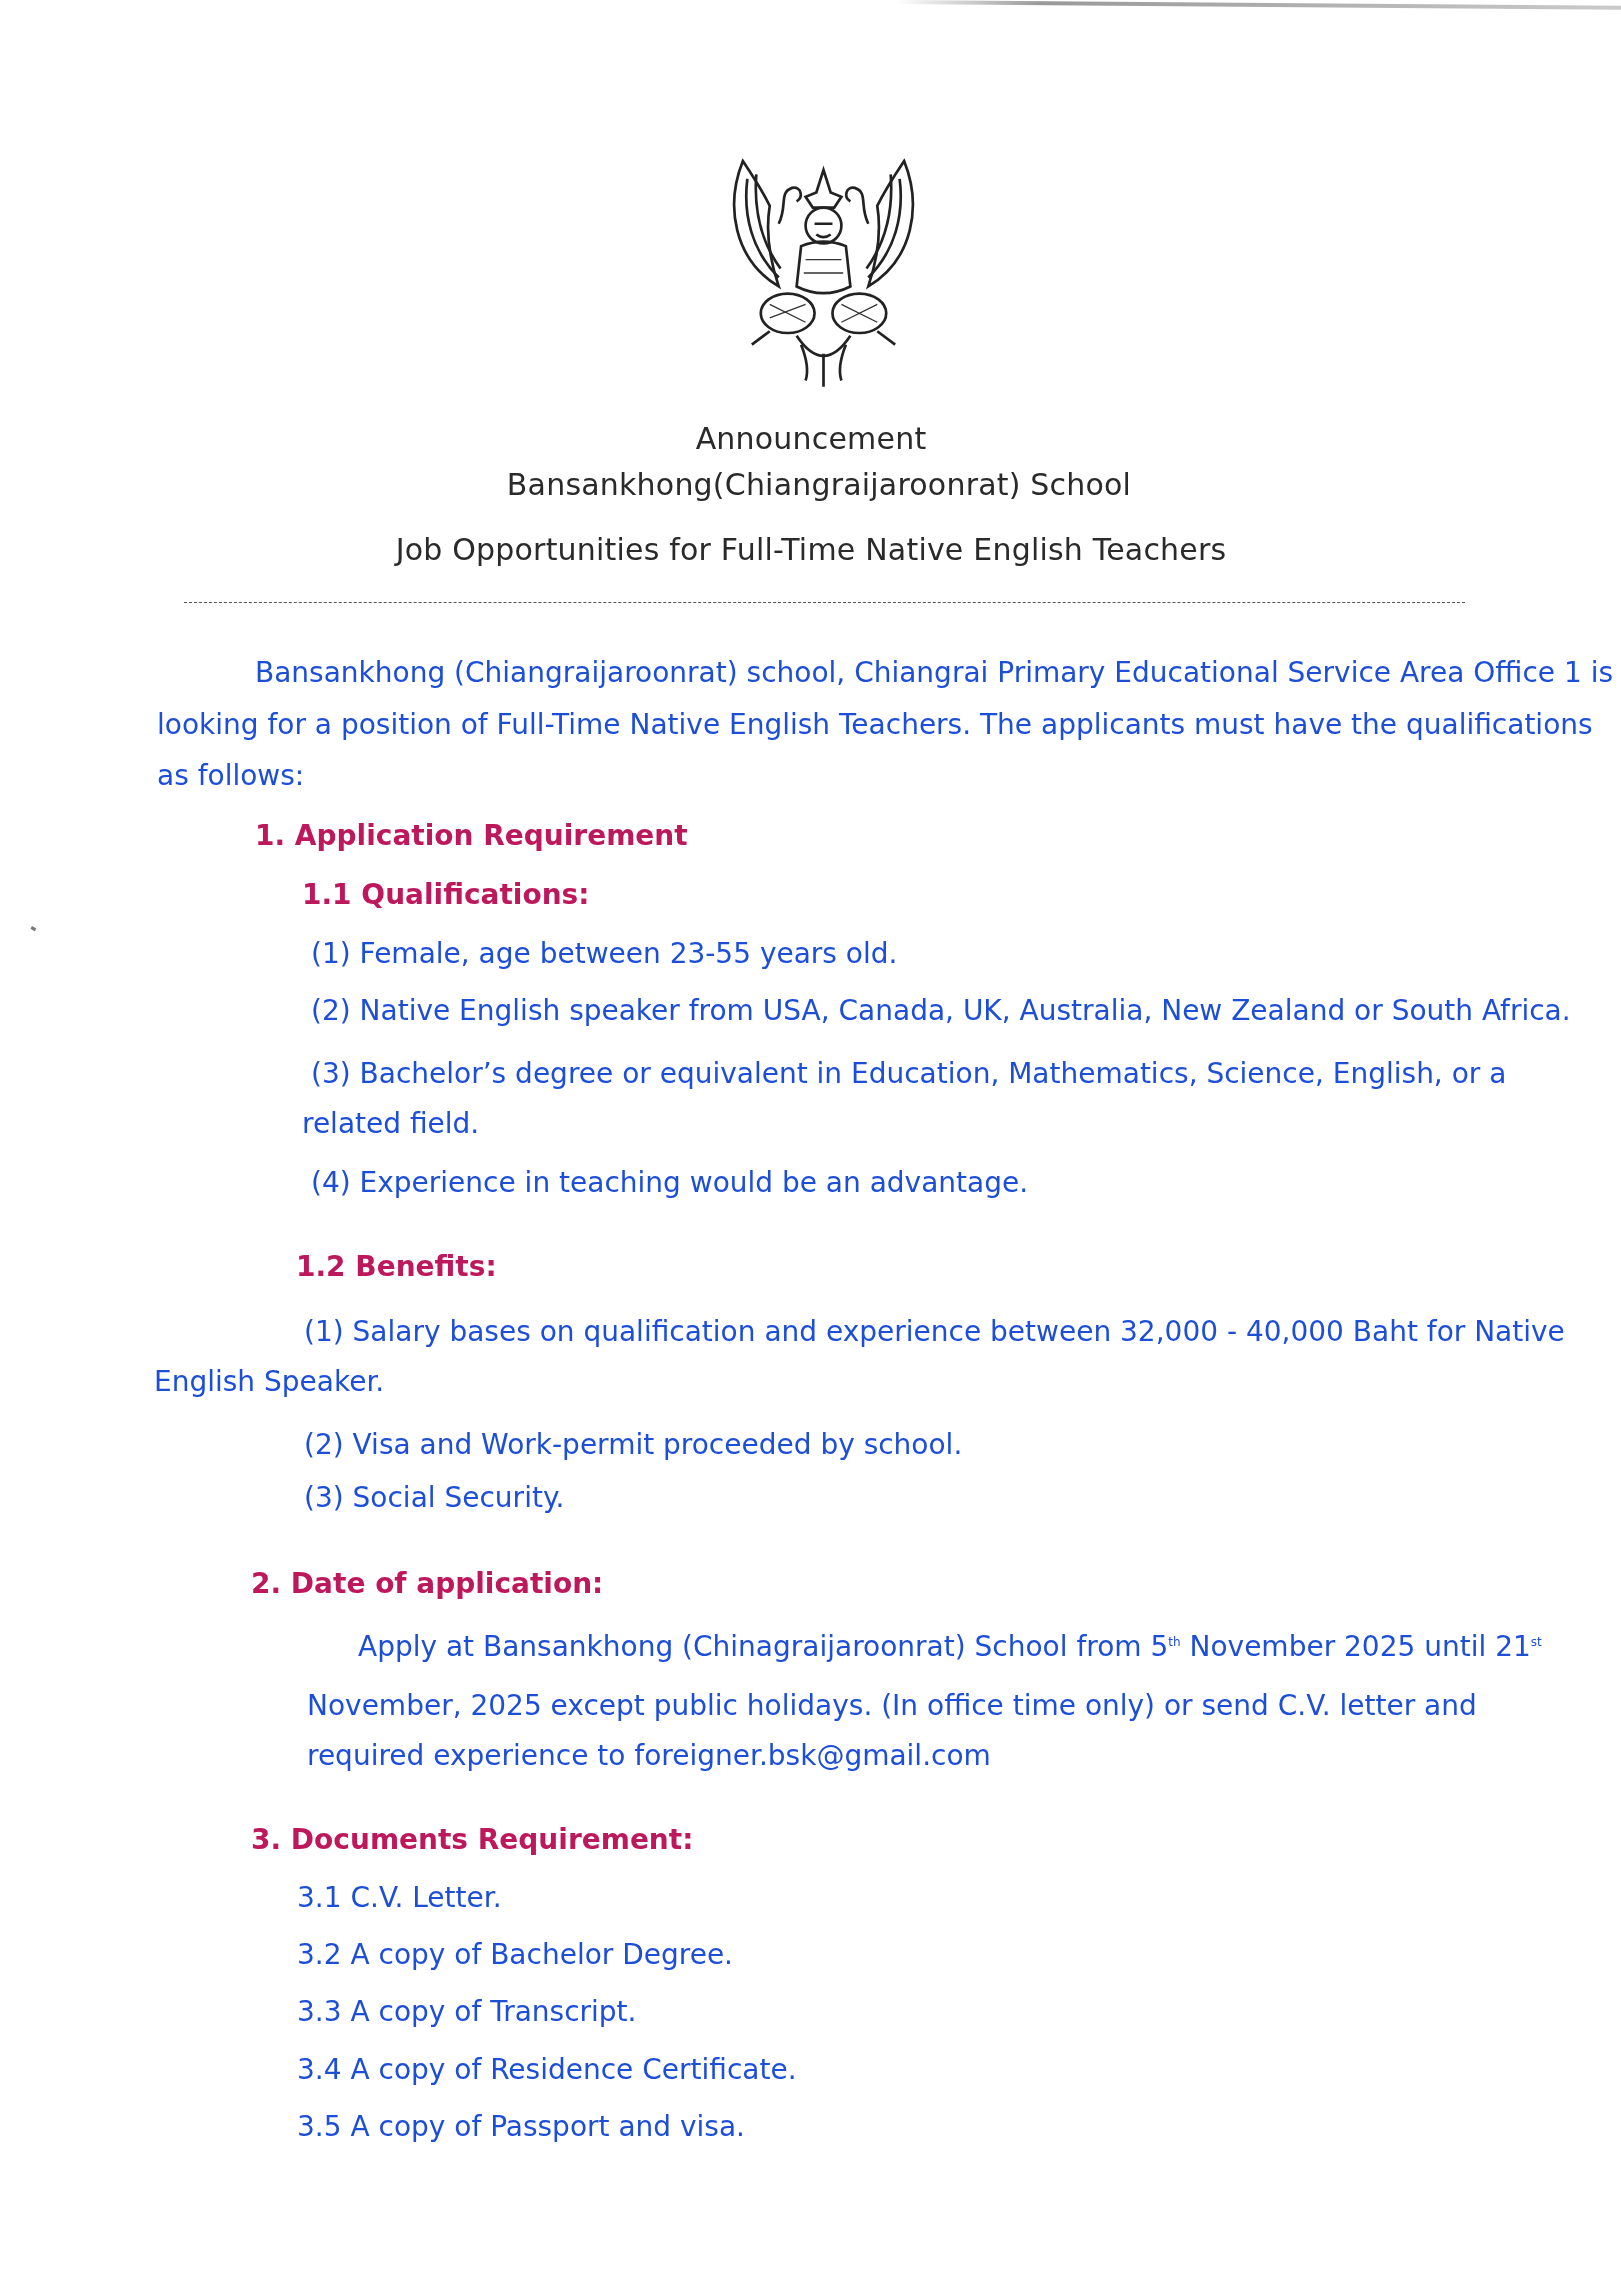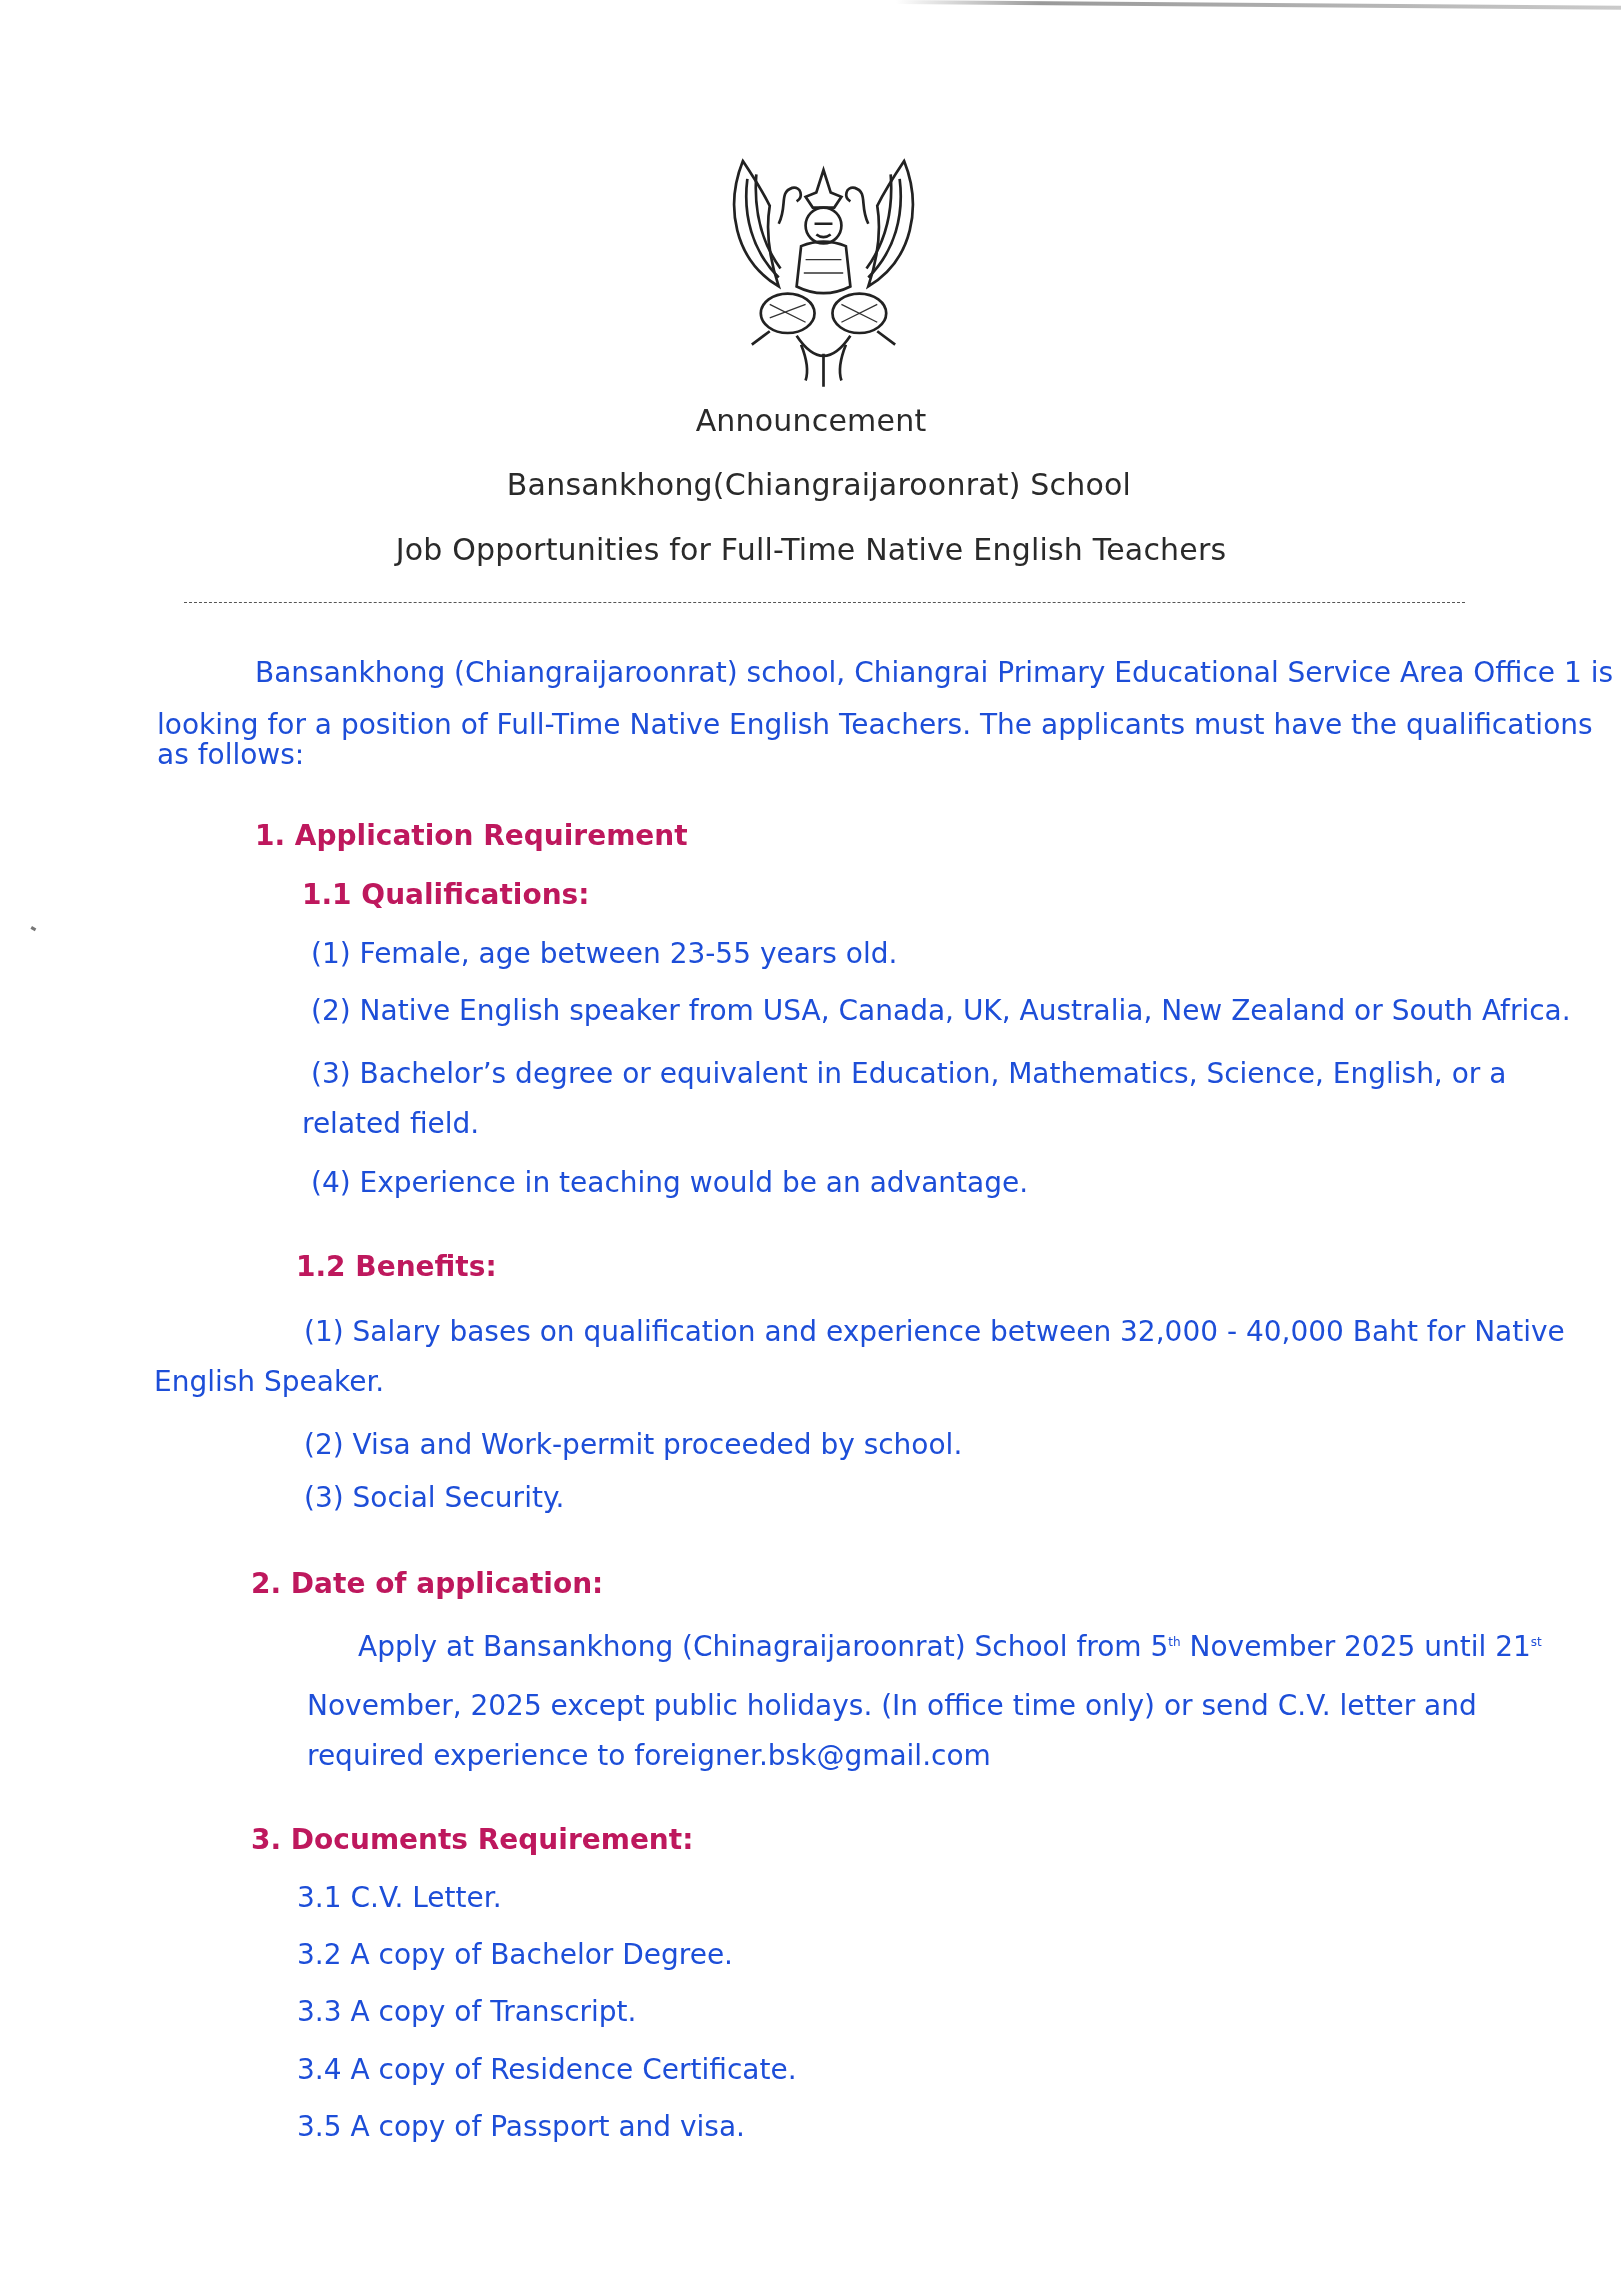--- a/index.html
+++ b/index.html
@@ -33,21 +33,21 @@
     height: 242px;
   }
   .center {
     position: absolute;
     left: 0;
     width: 1622px;
     text-align: center;
     font-size: 30px;
     letter-spacing: 0.2px;
   }
-  .t1 { top: 403px; }
+  .t1 { top: 421px; }
   .t2 { top: 467px; padding-left: 8px; }
   .t3 { top: 532px; }
   .dashes {
     position: absolute;
     top: 602px;
     left: 184px;
     width: 1281px;
     height: 0;
     border-top: 1.8px dashed #555;
   }
@@ -106,21 +106,21 @@
   </g>
 </svg>
 
 <div class="center t1">Announcement</div>
 <div class="center t2">Bansankhong(Chiangraijaroonrat) School</div>
 <div class="center t3">Job Opportunities for Full-Time Native English Teachers</div>
 <div class="dashes"></div>
 
 <div class="line" style="left:255px;top:656px;">Bansankhong (Chiangraijaroonrat) school, Chiangrai Primary Educational Service Area Office 1 is</div>
 <div class="line" style="left:157px;top:708px;">looking for a position of Full-Time Native English Teachers.  The applicants must have the qualifications</div>
-<div class="line" style="left:157px;top:738px;text-align:center;">as follows:</div>
+<div class="line" style="left:157px;top:759px;text-align:center;">as follows:</div>
 
 <div class="line bold" style="left:255px;top:819px;">1. Application Requirement</div>
 <div class="line bold" style="left:302px;top:878px;">1.1 Qualifications:</div>
 <div class="line" style="left:311px;top:937px;">(1) Female, age between 23-55 years old.</div>
 <div class="line" style="left:311px;top:994px;">(2) Native English speaker from USA, Canada, UK, Australia, New Zealand or South Africa.</div>
 <div class="line" style="left:311px;top:1057px;">(3) Bachelor’s degree or equivalent in Education, Mathematics, Science, English, or a</div>
 <div class="line" style="left:302px;top:1107px;">related field.</div>
 <div class="line" style="left:311px;top:1166px;">(4) Experience in teaching would be an advantage.</div>
 
 <div class="line bold" style="left:296px;top:1250px;">1.2 Benefits:</div>

